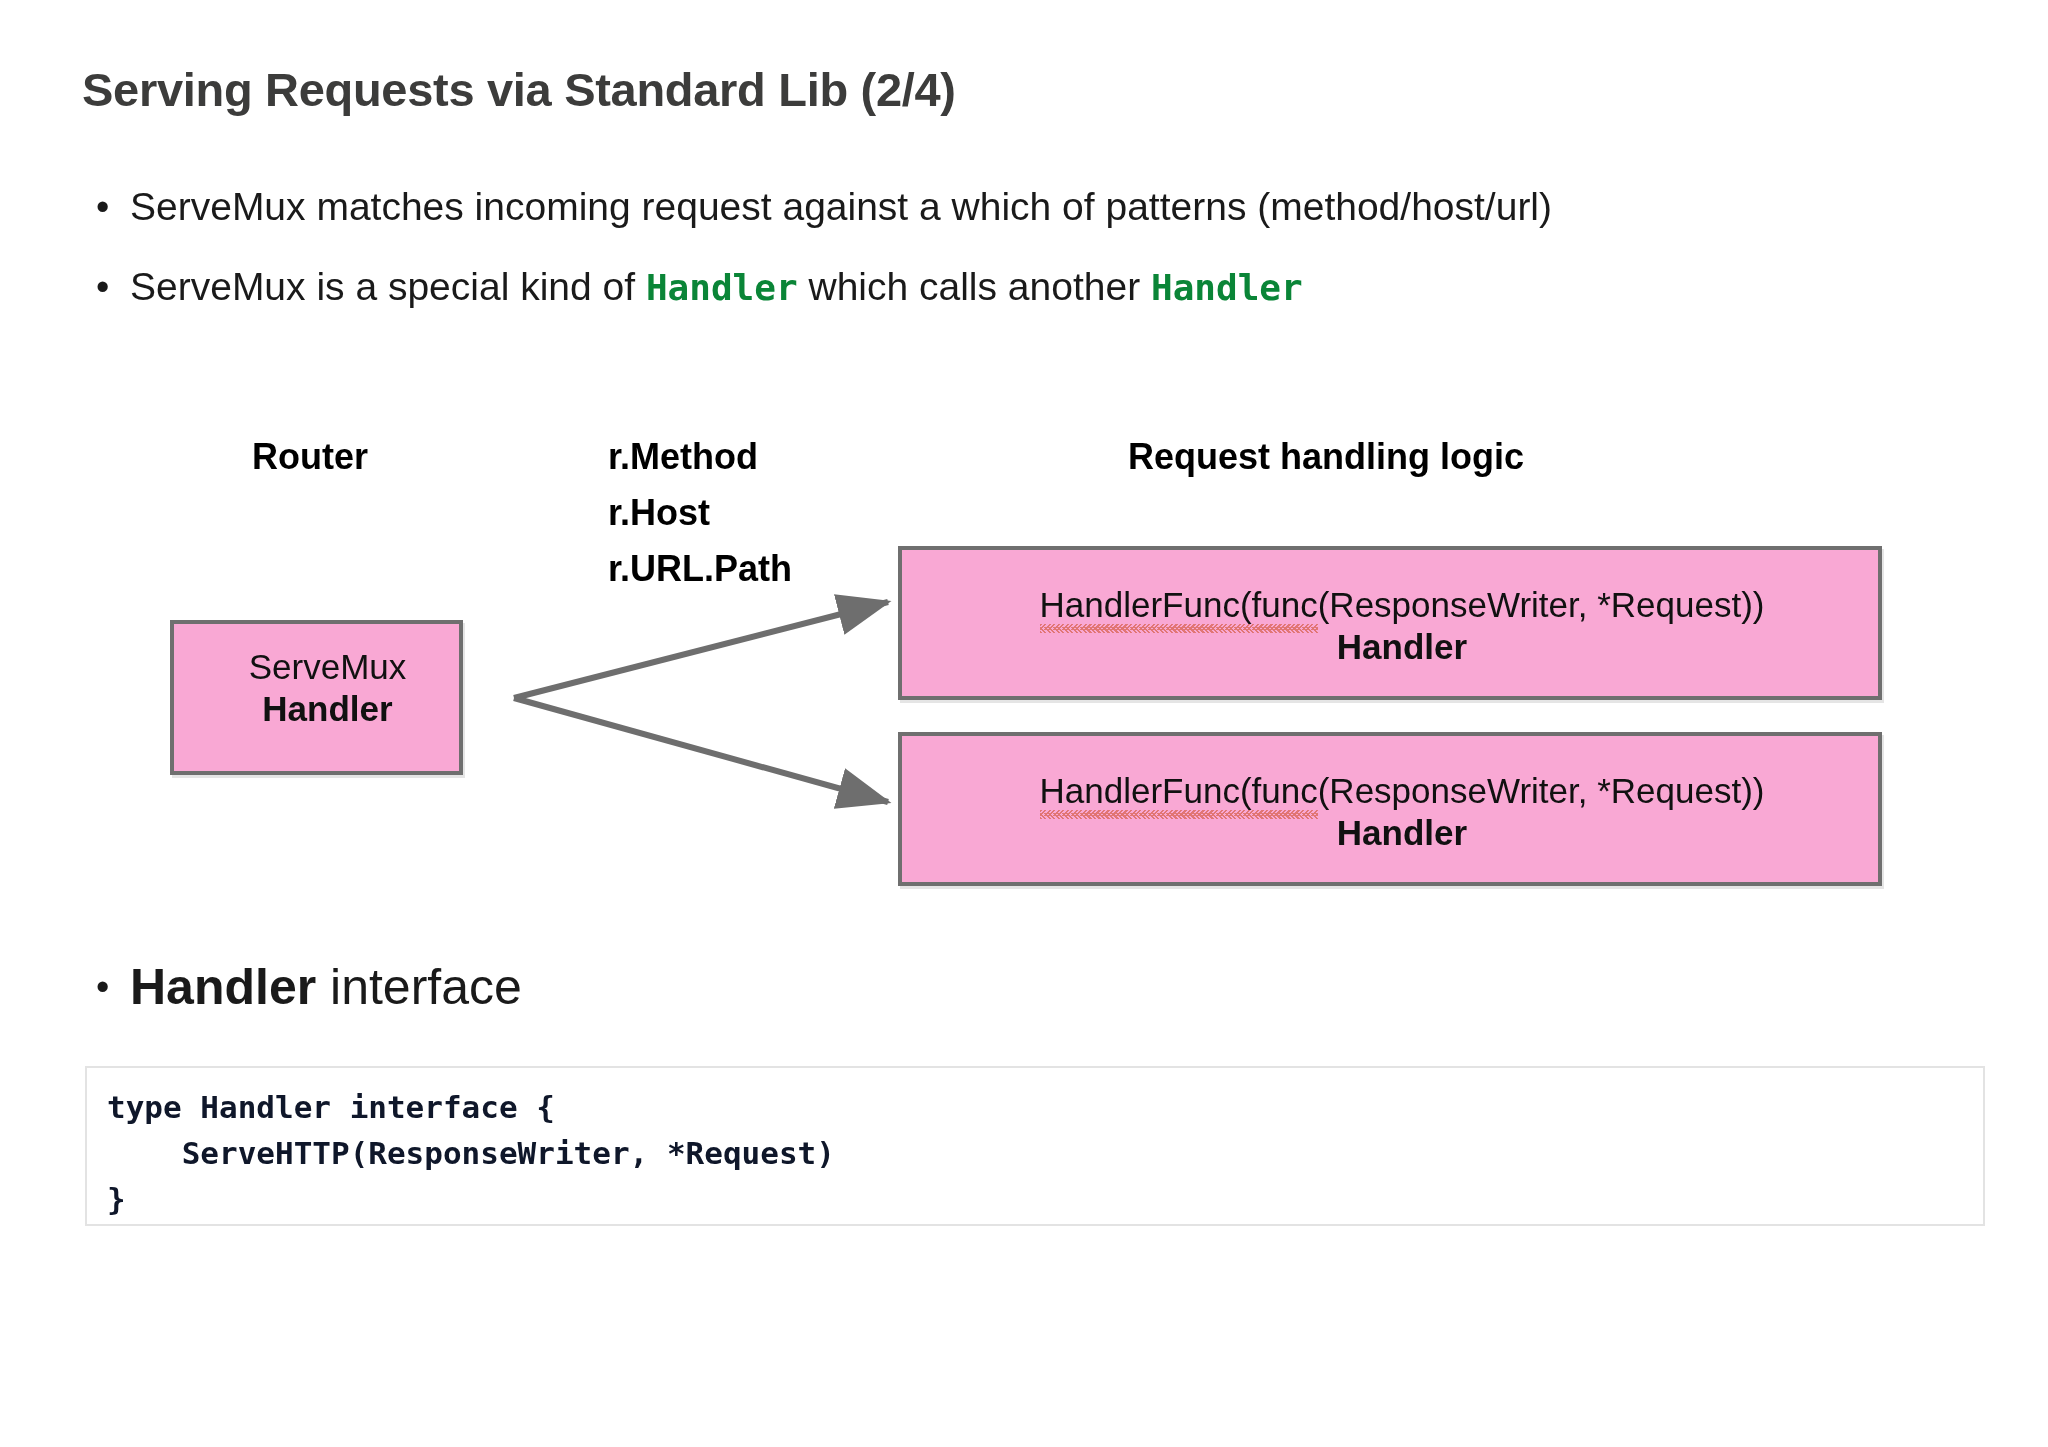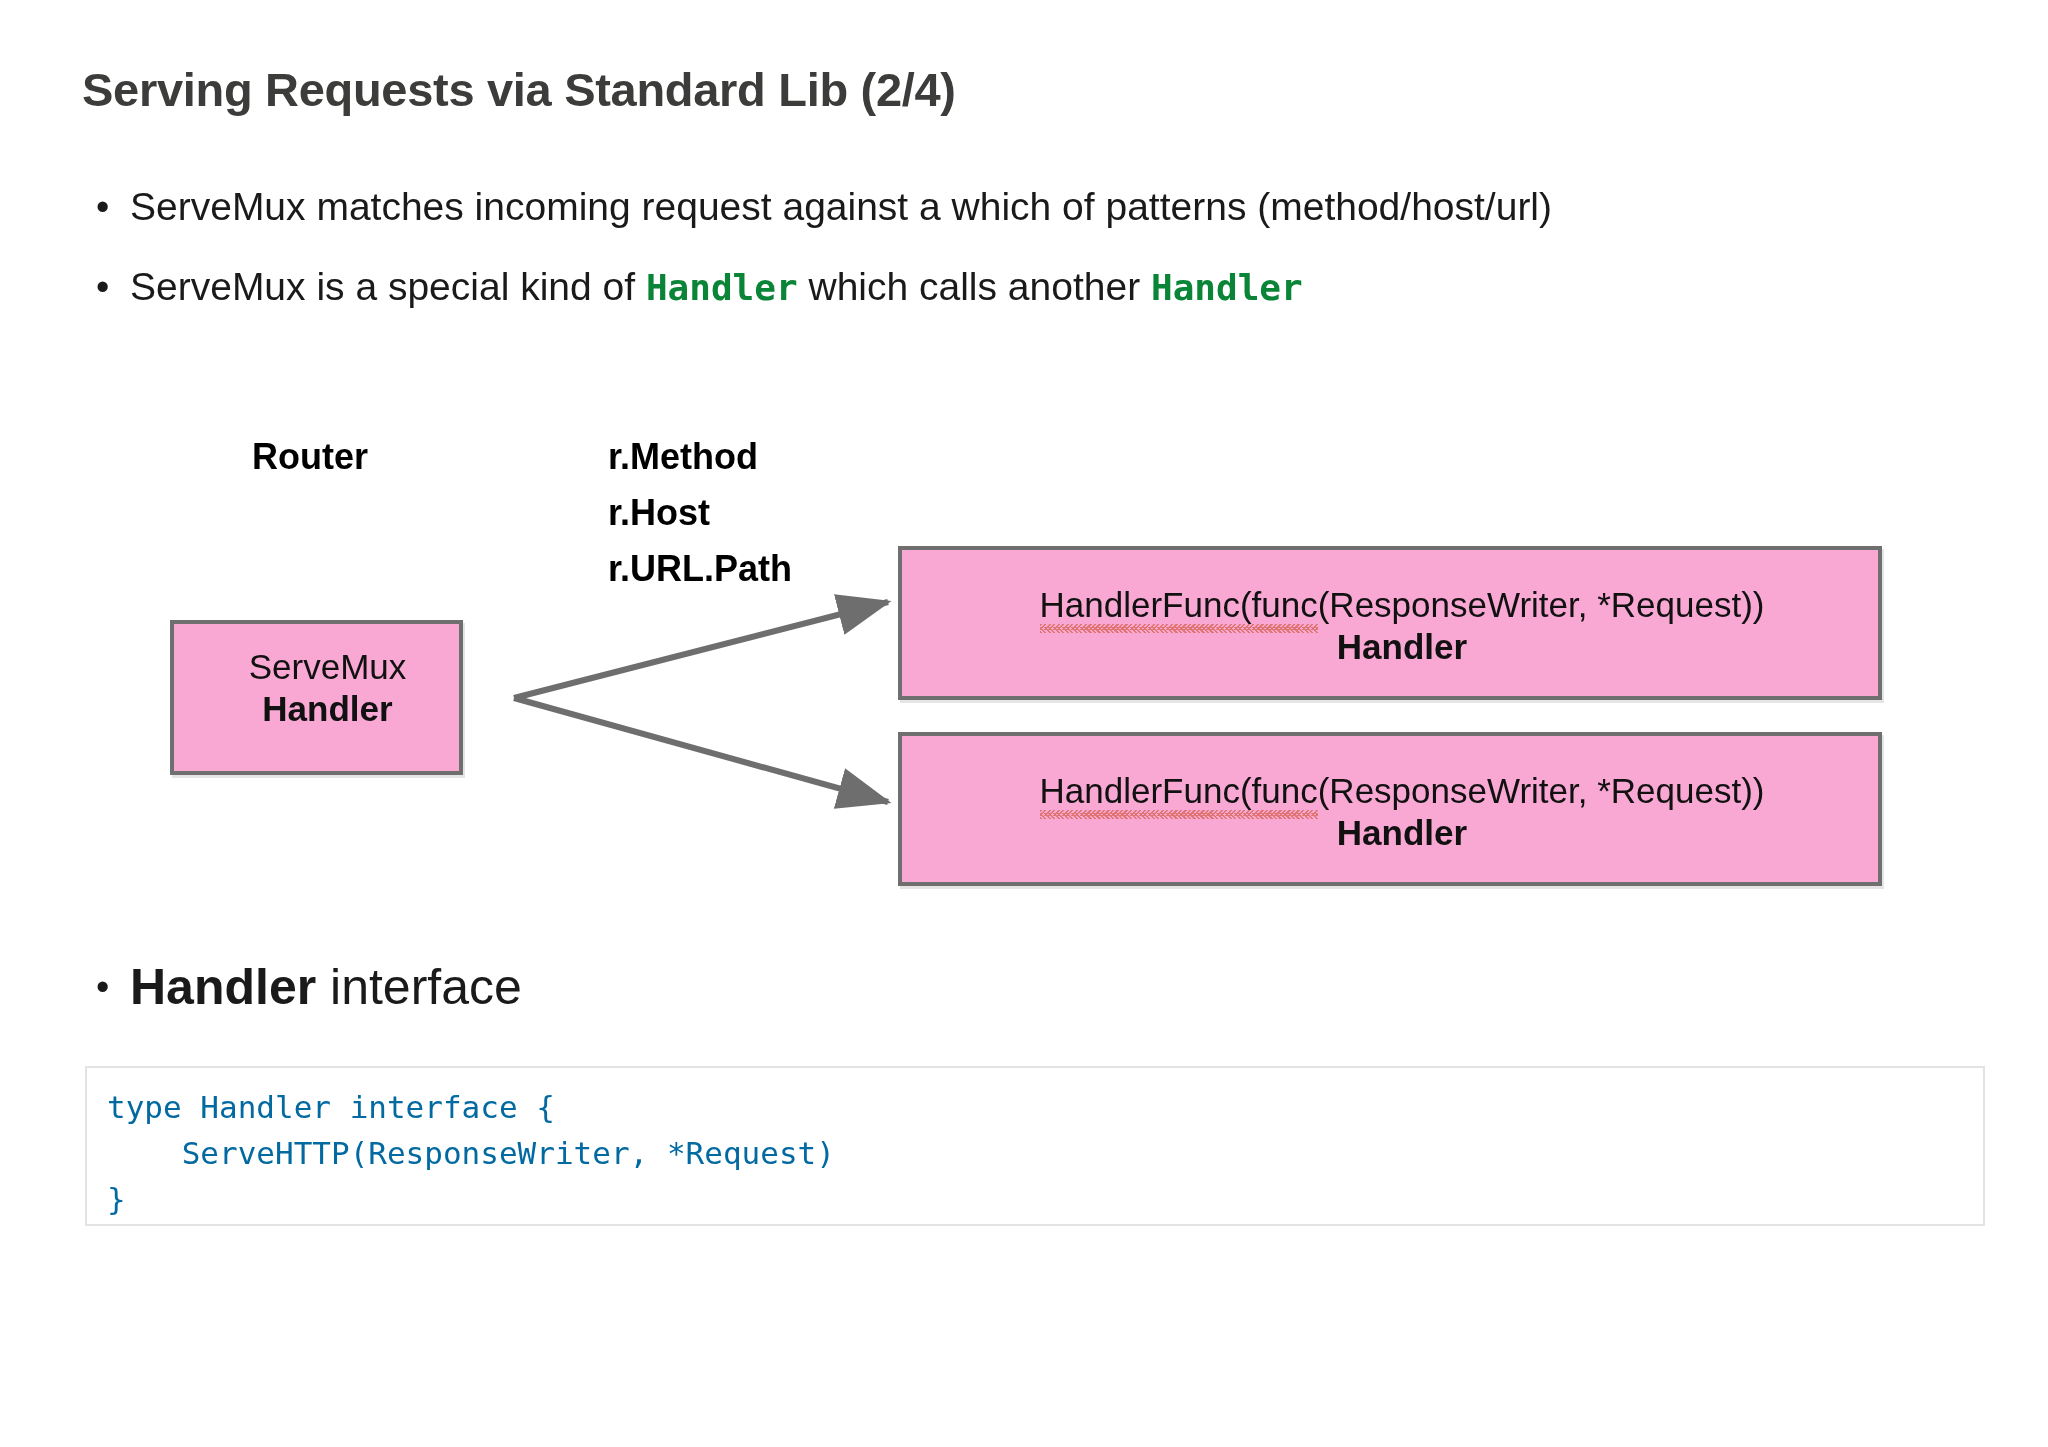--- a/index.html
+++ b/index.html
@@ -177,22 +177,22 @@
     height: 160px;
     border: 2px solid #e3e3e3;
     background: #ffffff;
     box-sizing: border-box;
     padding: 16px 20px;
   }
   .code-line {
     font-family: "DejaVu Sans Mono", "Liberation Mono", monospace;
     font-size: 31px;
     line-height: 46px;
-    font-weight: 400;
-    color: #0369a1;
+    font-weight: 700;
+    color: #0f172a;
     white-space: pre;
   }
 </style>
 </head>
 <body>
 
 <div class="slide-title">Serving Requests via Standard Lib (2/4)</div>
 
 <div class="bullets-top">
 
@@ -209,20 +209,21 @@
 </div>
 
 <div class="diagram">
 
   <div class="diag-heading" id="head-router">Router</div>
 
   <div class="diag-heading" id="head-reqline1">r.Method</div>
   <div class="diag-heading" id="head-reqline2">r.Host</div>
   <div class="diag-heading" id="head-reqline3">r.URL.Path</div>
 
+  <div class="diag-heading" id="head-logic">Request handling logic</div>
 
   <svg class="arrows" viewBox="0 0 2048 520">
     <defs>
       <marker id="arrowhead" markerWidth="9" markerHeight="7" refX="8.4" refY="3.5" orient="auto" markerUnits="strokeWidth">
         <polygon points="0 0, 9 3.5, 0 7" fill="#6e6e6e"></polygon>
       </marker>
     </defs>
     <line x1="514" y1="278" x2="888" y2="182" stroke="#6e6e6e" stroke-width="6" marker-end="url(#arrowhead)"></line>
     <line x1="514" y1="278" x2="888" y2="382" stroke="#6e6e6e" stroke-width="6" marker-end="url(#arrowhead)"></line>
   </svg>

